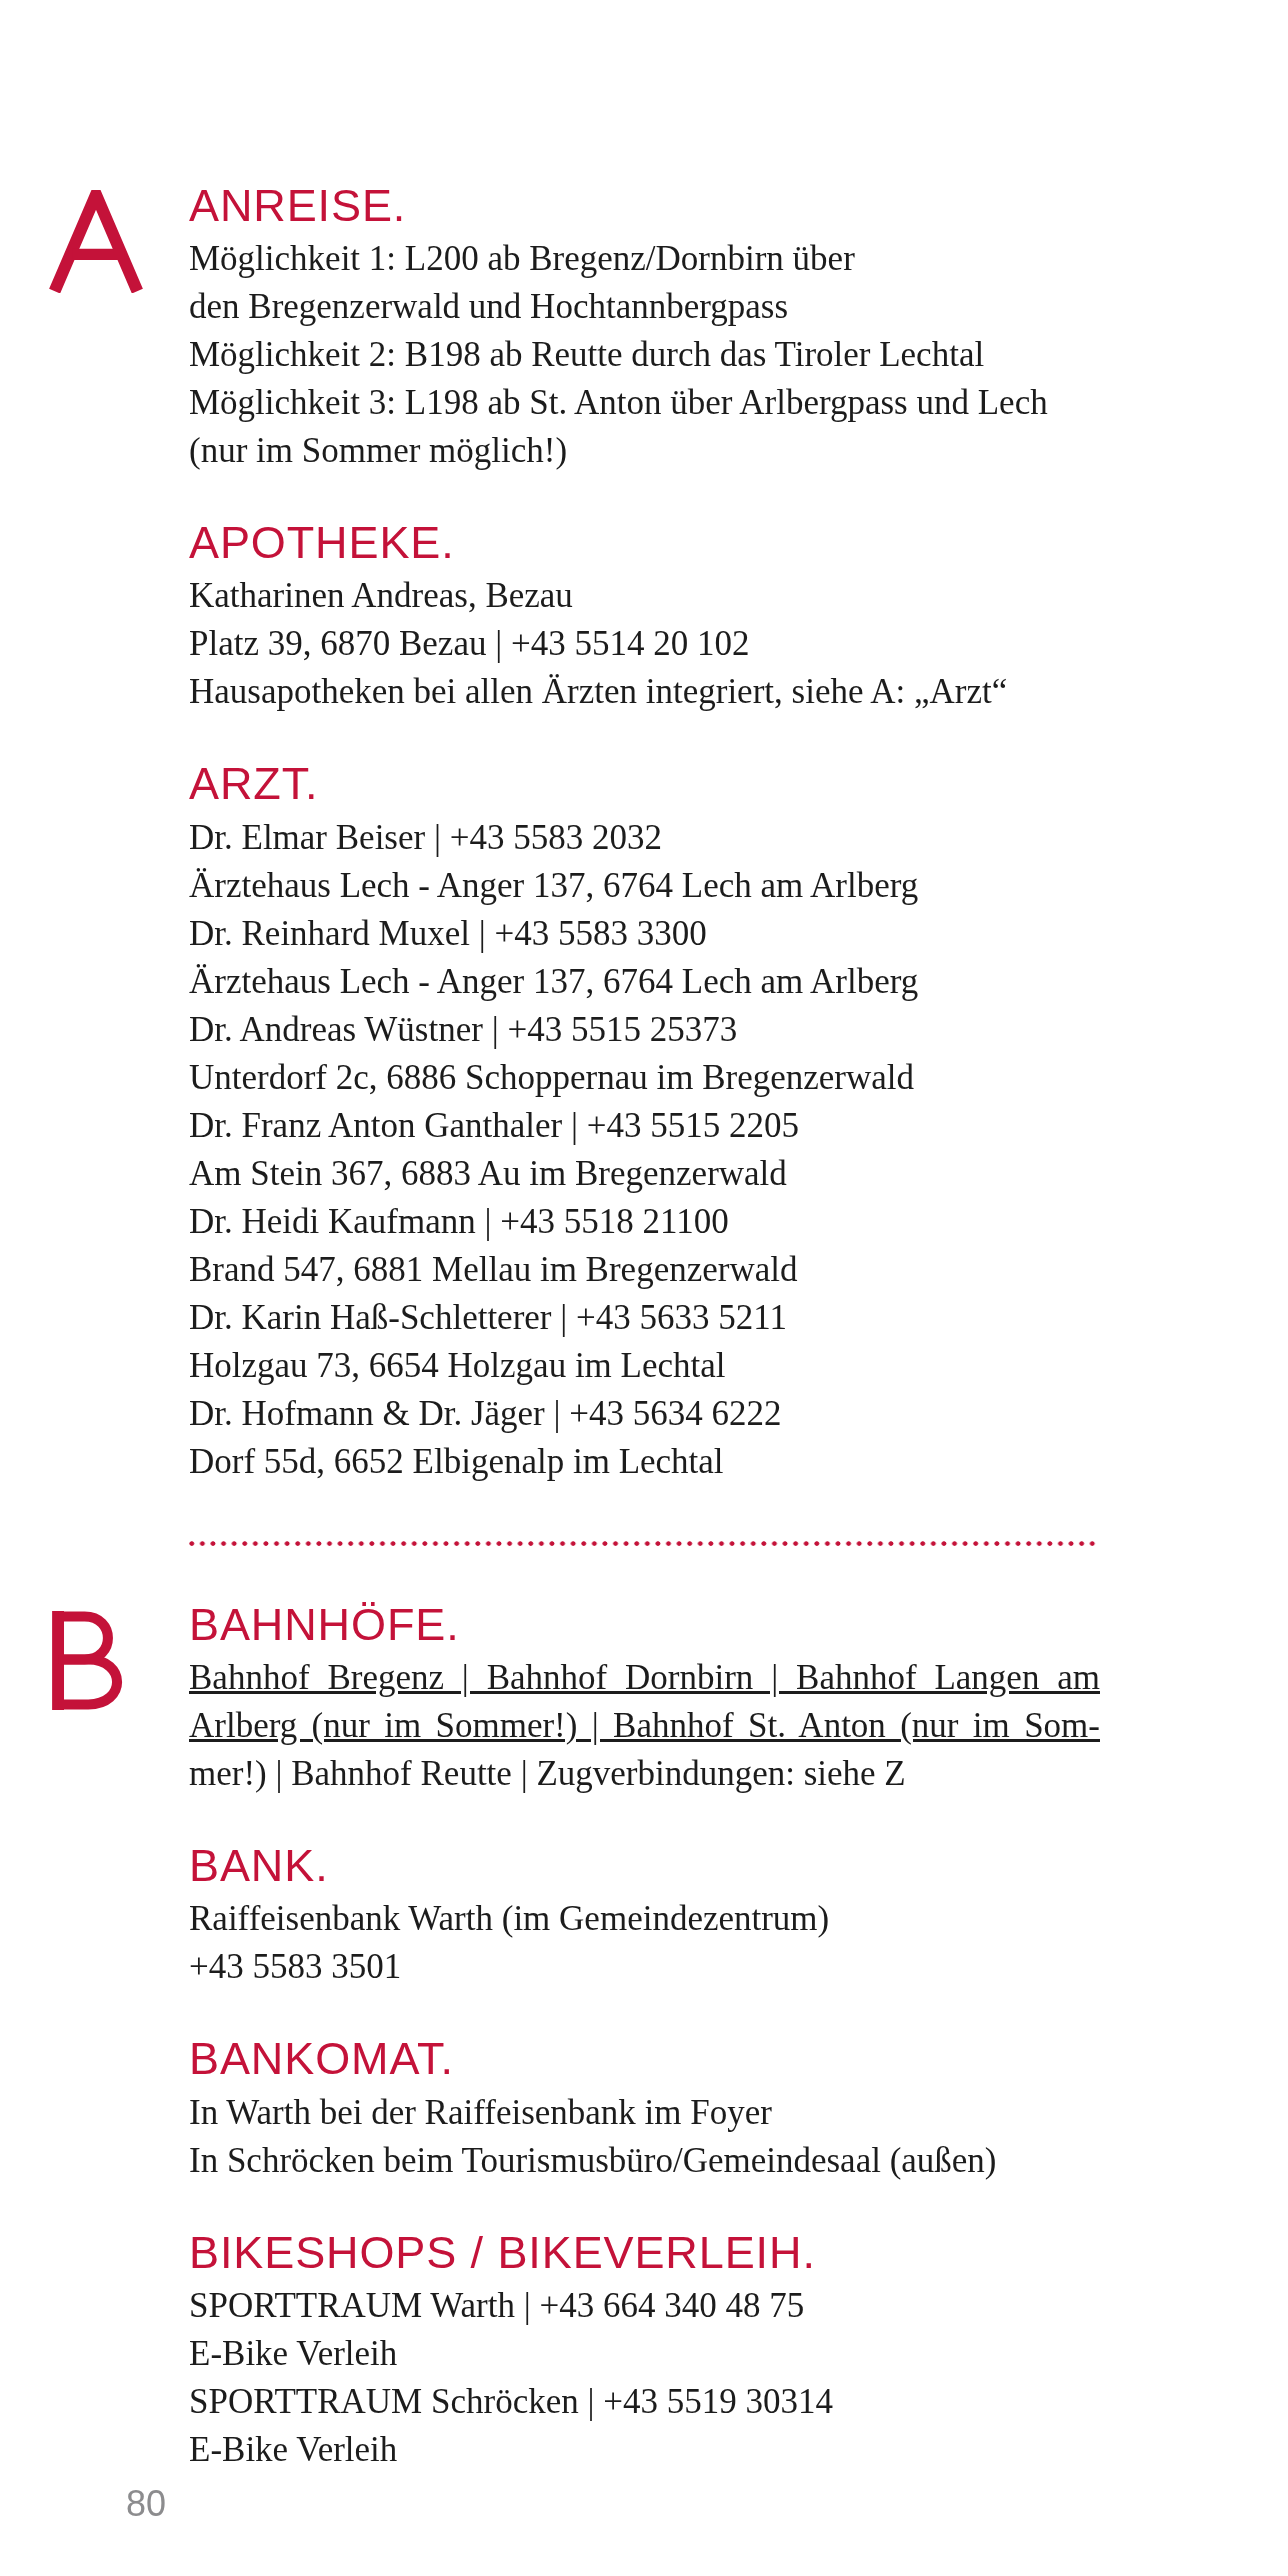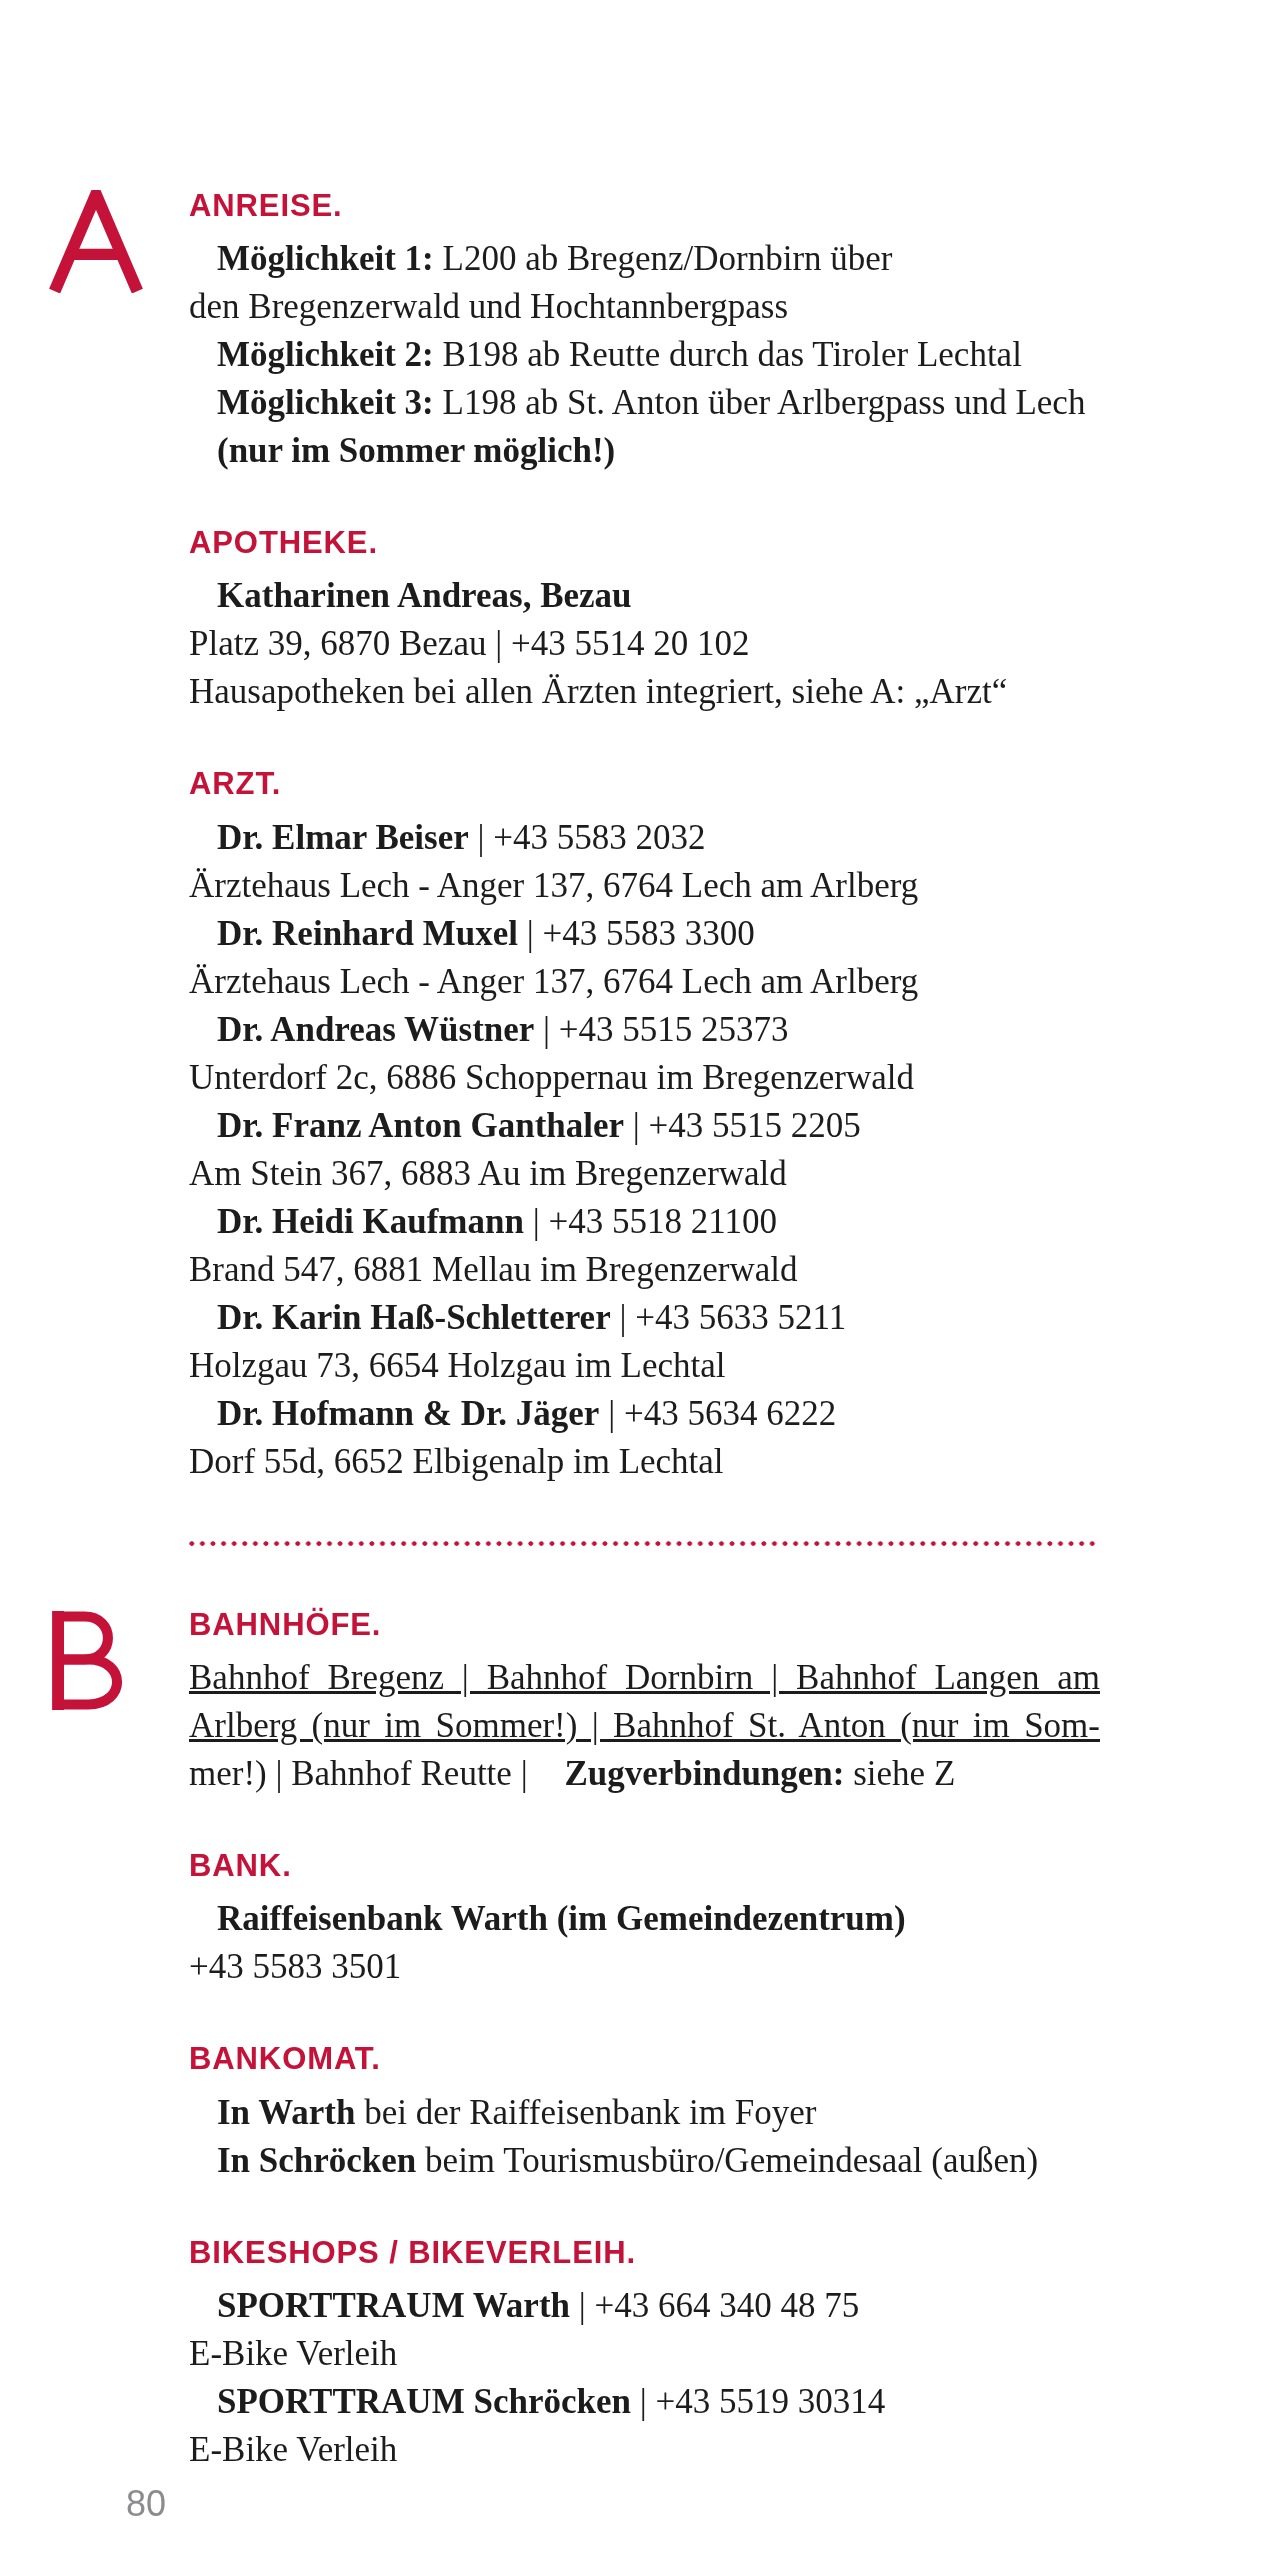--- a/index.html
+++ b/index.html
@@ -27,33 +27,33 @@
     position:absolute;
     left:-141px;
     top:3.7px;
     color:var(--red);
   }
   .section{margin-top:48px;}
   .section:first-child{margin-top:0;}
   .section-heading{
     margin:0 0 9.2px 0;
     font-family:"Liberation Sans",sans-serif;
-    font-weight:700;
-    font-size:31px;
+    font-weight:400;
+    font-size:45px;
     line-height:40px;
     letter-spacing:0.9px;
     color:var(--red);
   }
   .line{
     font-size:35px;
     line-height:48px;
     width:911px;
     white-space:nowrap;
   }
-  .line .b{font-weight:bold;margin-left:28px;}
+  .line .b{font-weight:normal;}
   .line.justify{
     white-space:normal;
     text-align:justify;
     text-align-last:justify;
     text-justify:inter-word;
     text-decoration:underline;
   }
   .dotted-divider{
     width:911px;
     height:5.5px;

